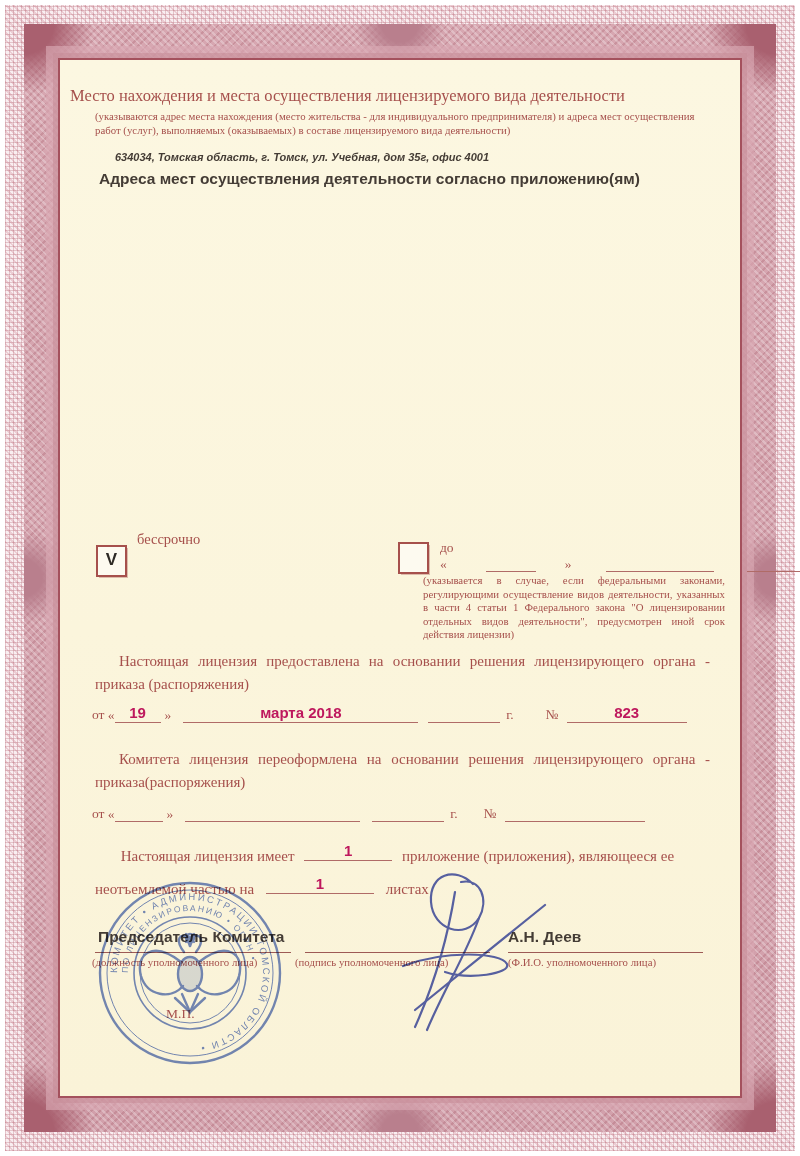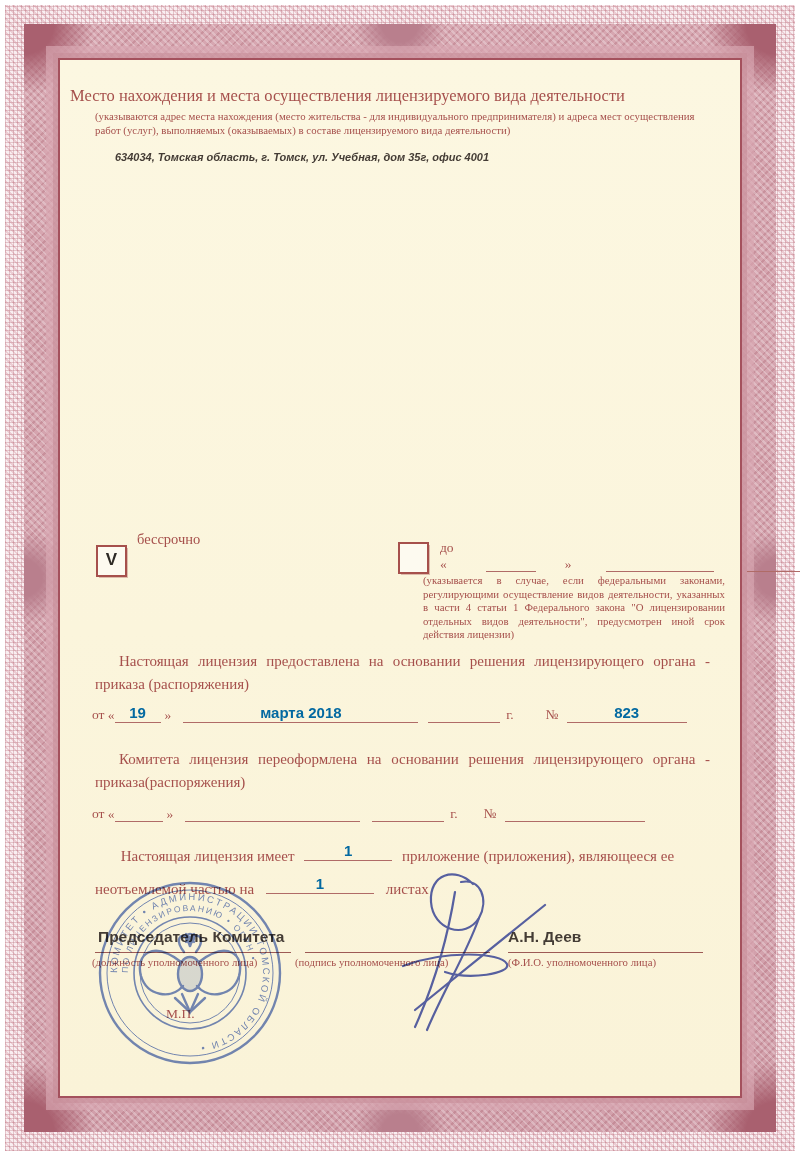--- a/index.html
+++ b/index.html
@@ -36,21 +36,21 @@
   
   .red{color:#a6504c;}
   .serif{font-family:"Liberation Serif",serif;}
   .sansb{font-family:"Liberation Sans",sans-serif;font-weight:bold;color:#443c35;}
   .abs{position:absolute;z-index:2;}
   .center{}
   .just{text-align:justify;}
 
   .blank{display:inline-block;position:relative;border-bottom:1px solid #b06b67;height:17px;vertical-align:baseline;}
   .fill{position:absolute;left:0;right:0;bottom:2px;text-align:center;
-        font-family:"Liberation Sans",sans-serif;font-weight:bold;color:#0369a1;font-size:15px;line-height:1;}
+        font-family:"Liberation Sans",sans-serif;font-weight:bold;color:#be185d;font-size:15px;line-height:1;}
   .row{display:flex;align-items:flex-end;font-size:13.5px;color:#a6504c;}
 
   .cb{position:absolute;z-index:2;width:27px;height:28px;border:2px solid #a6504c;background:#fdfaf0;
       box-shadow:2px 2px 0 -1px rgba(166,80,76,.35);
       font-family:"Liberation Sans",sans-serif;font-weight:bold;color:#2e2a26;
       font-size:17px;line-height:26px;text-align:center;}
 
   .cap{font-size:10.8px;color:#a6504c;}
   .sigline{position:absolute;z-index:2;border-bottom:1.5px solid #9d5a55;height:0;}
 
@@ -61,20 +61,21 @@
 <body>
 
 <div class="sheet">
   <div class="lace"></div>
   <div class="band"></div>
   <div class="paper"></div>
 
   <div class="abs red serif center" style="left:70px;right:70px;top:86px;font-size:16.5px;">Место нахождения и места осуществления лицензируемого вида деятельности</div>
   <div class="abs red serif" style="left:95px;top:110px;width:620px;font-size:10.8px;line-height:1.28;">(указываются адрес места нахождения (место жительства - для индивидуального предпринимателя) и адреса мест осуществления работ (услуг), выполняемых (оказываемых) в составе лицензируемого вида деятельности)</div>
   <div class="abs sansb" style="left:115px;top:151px;font-size:11px;font-style:italic;">634034, Томская область, г. Томск, ул. Учебная, дом 35г, офис 4001</div>
+  <div class="abs sansb" style="left:99px;top:170px;font-size:15.5px;">Адреса мест осуществления деятельности согласно приложению(ям)</div>
 
 
   <div class="cb" style="left:96px;top:545px;">V</div>
   <div class="abs red serif" style="left:137px;top:531px;font-size:14.5px;">бессрочно</div>
 
   <div class="cb" style="left:398px;top:542px;"></div>
   <div class="abs row" style="left:440px;top:548px;height:24px;gap:23px;">
     <span class="serif">до «</span>
     <span class="blank" style="width:52px;"></span>
     <span class="serif" style="margin-left:6px;">»</span>

